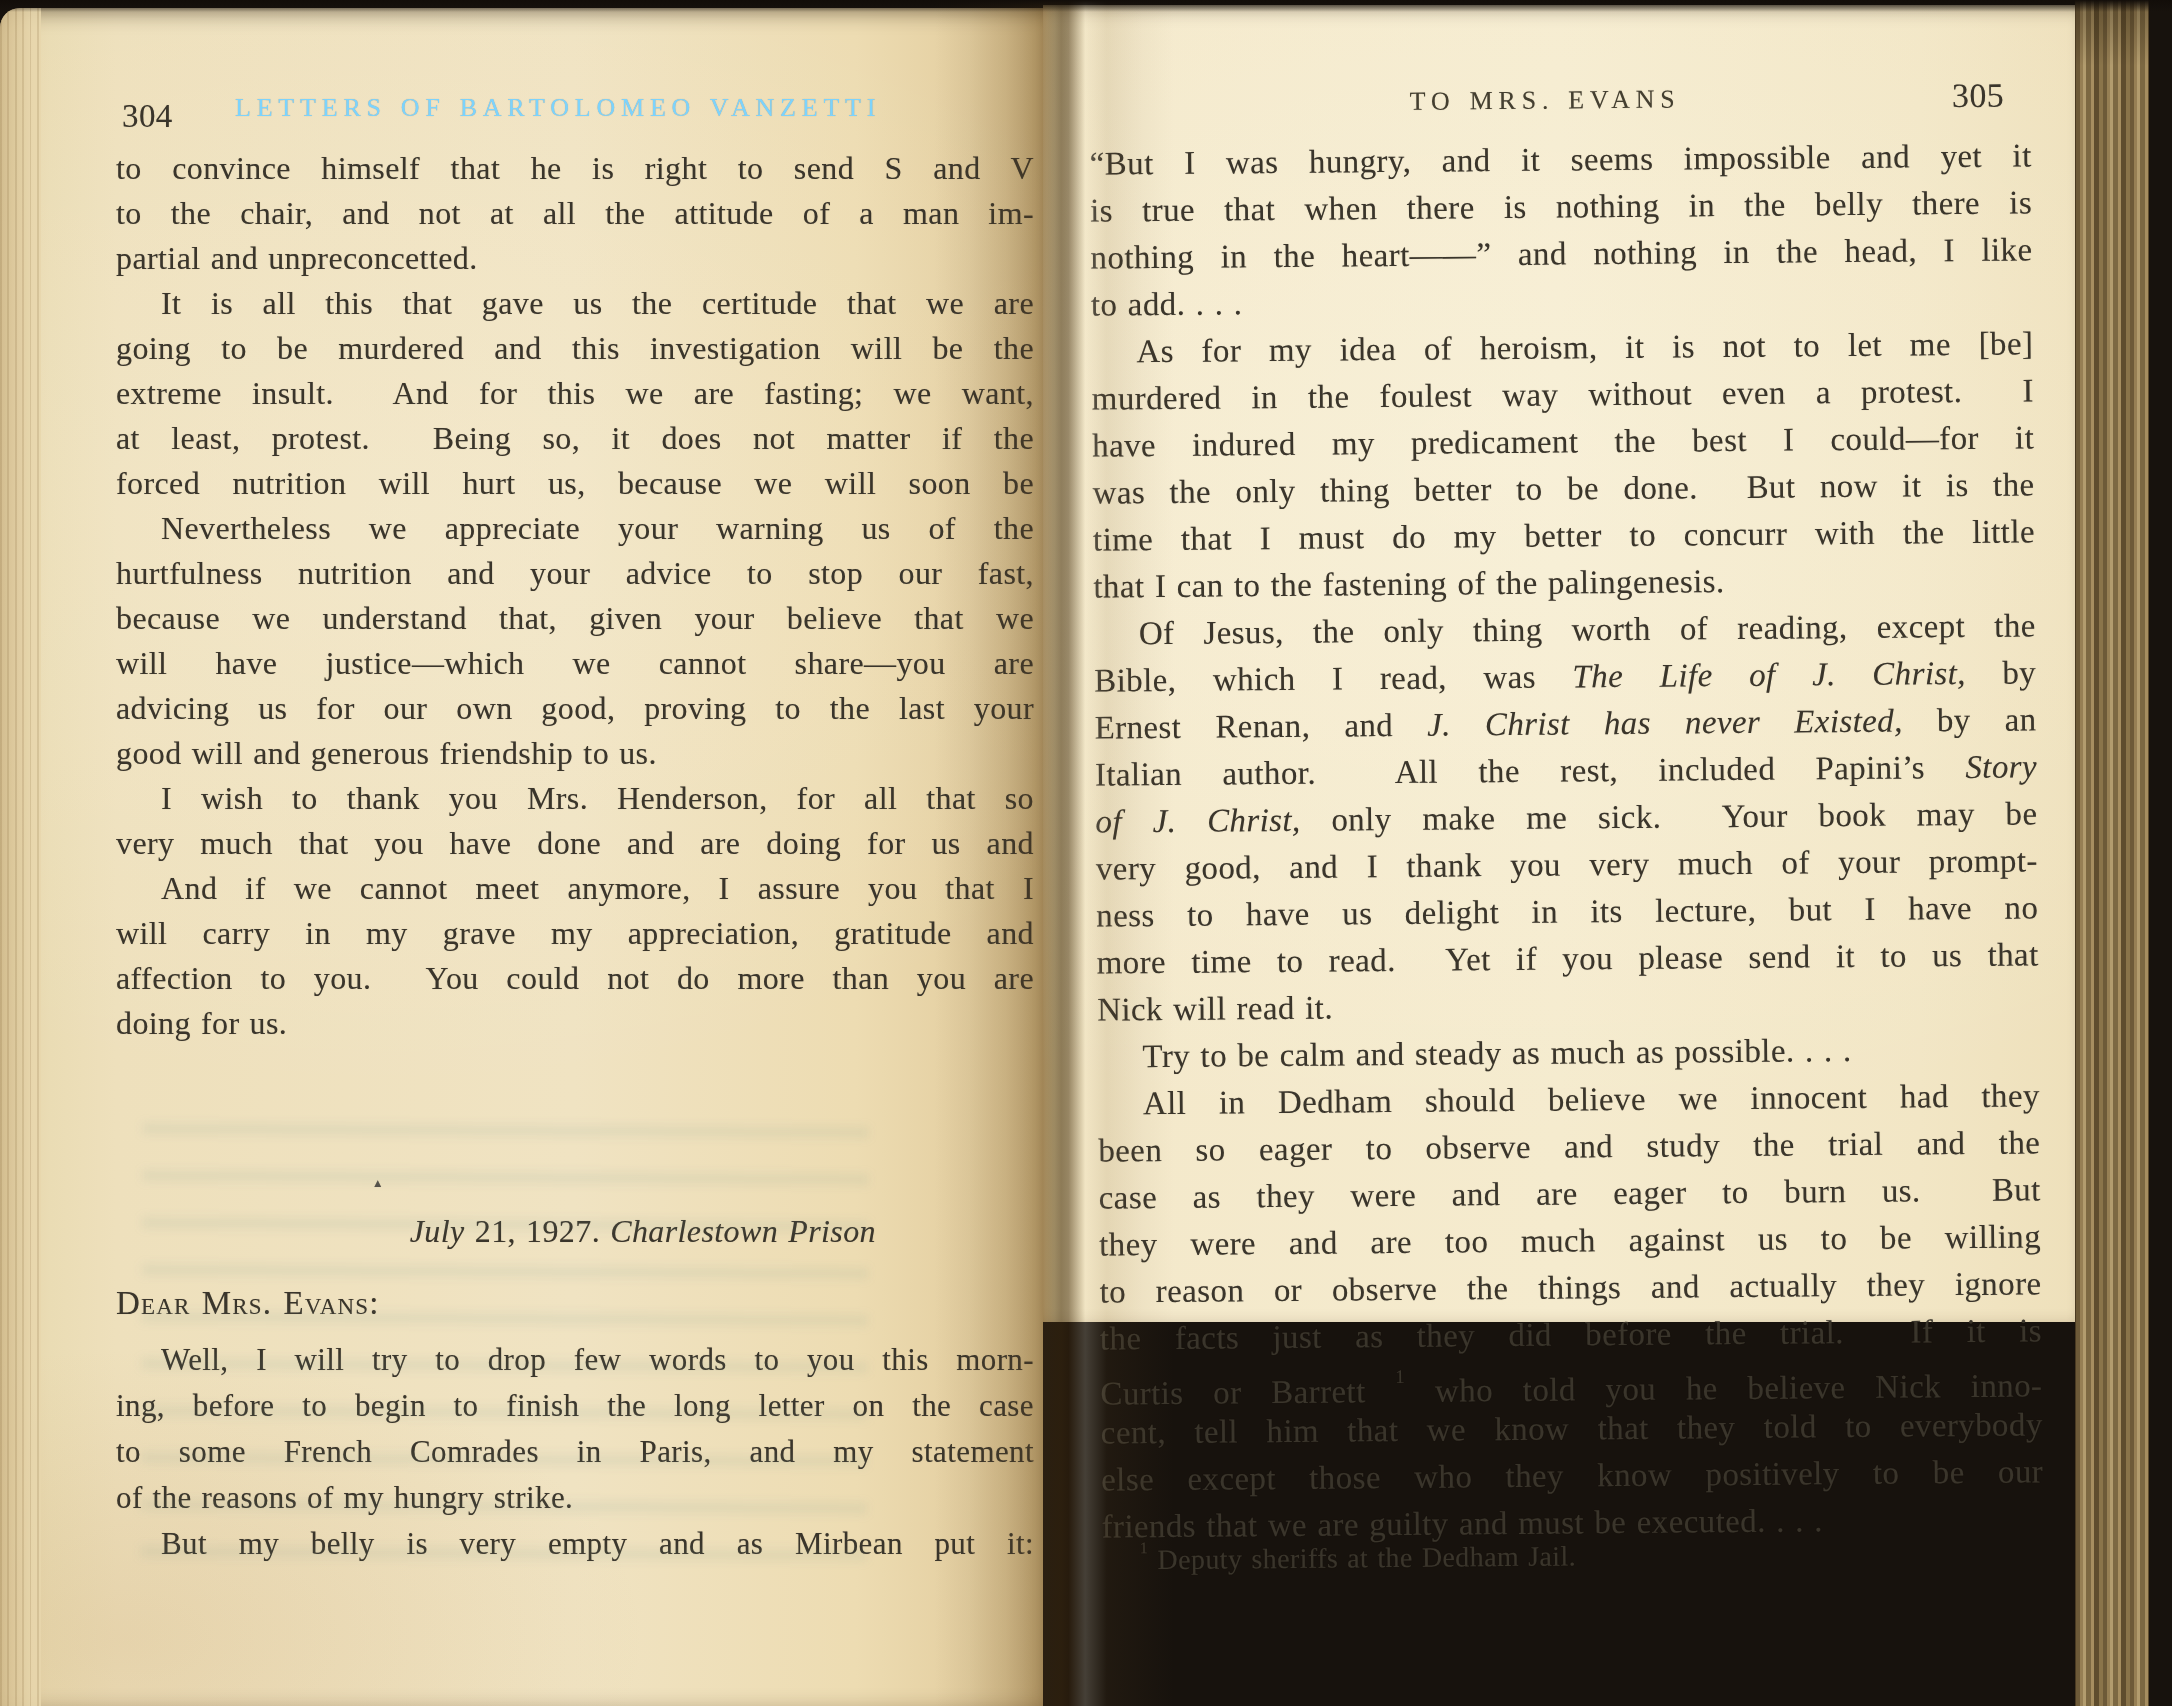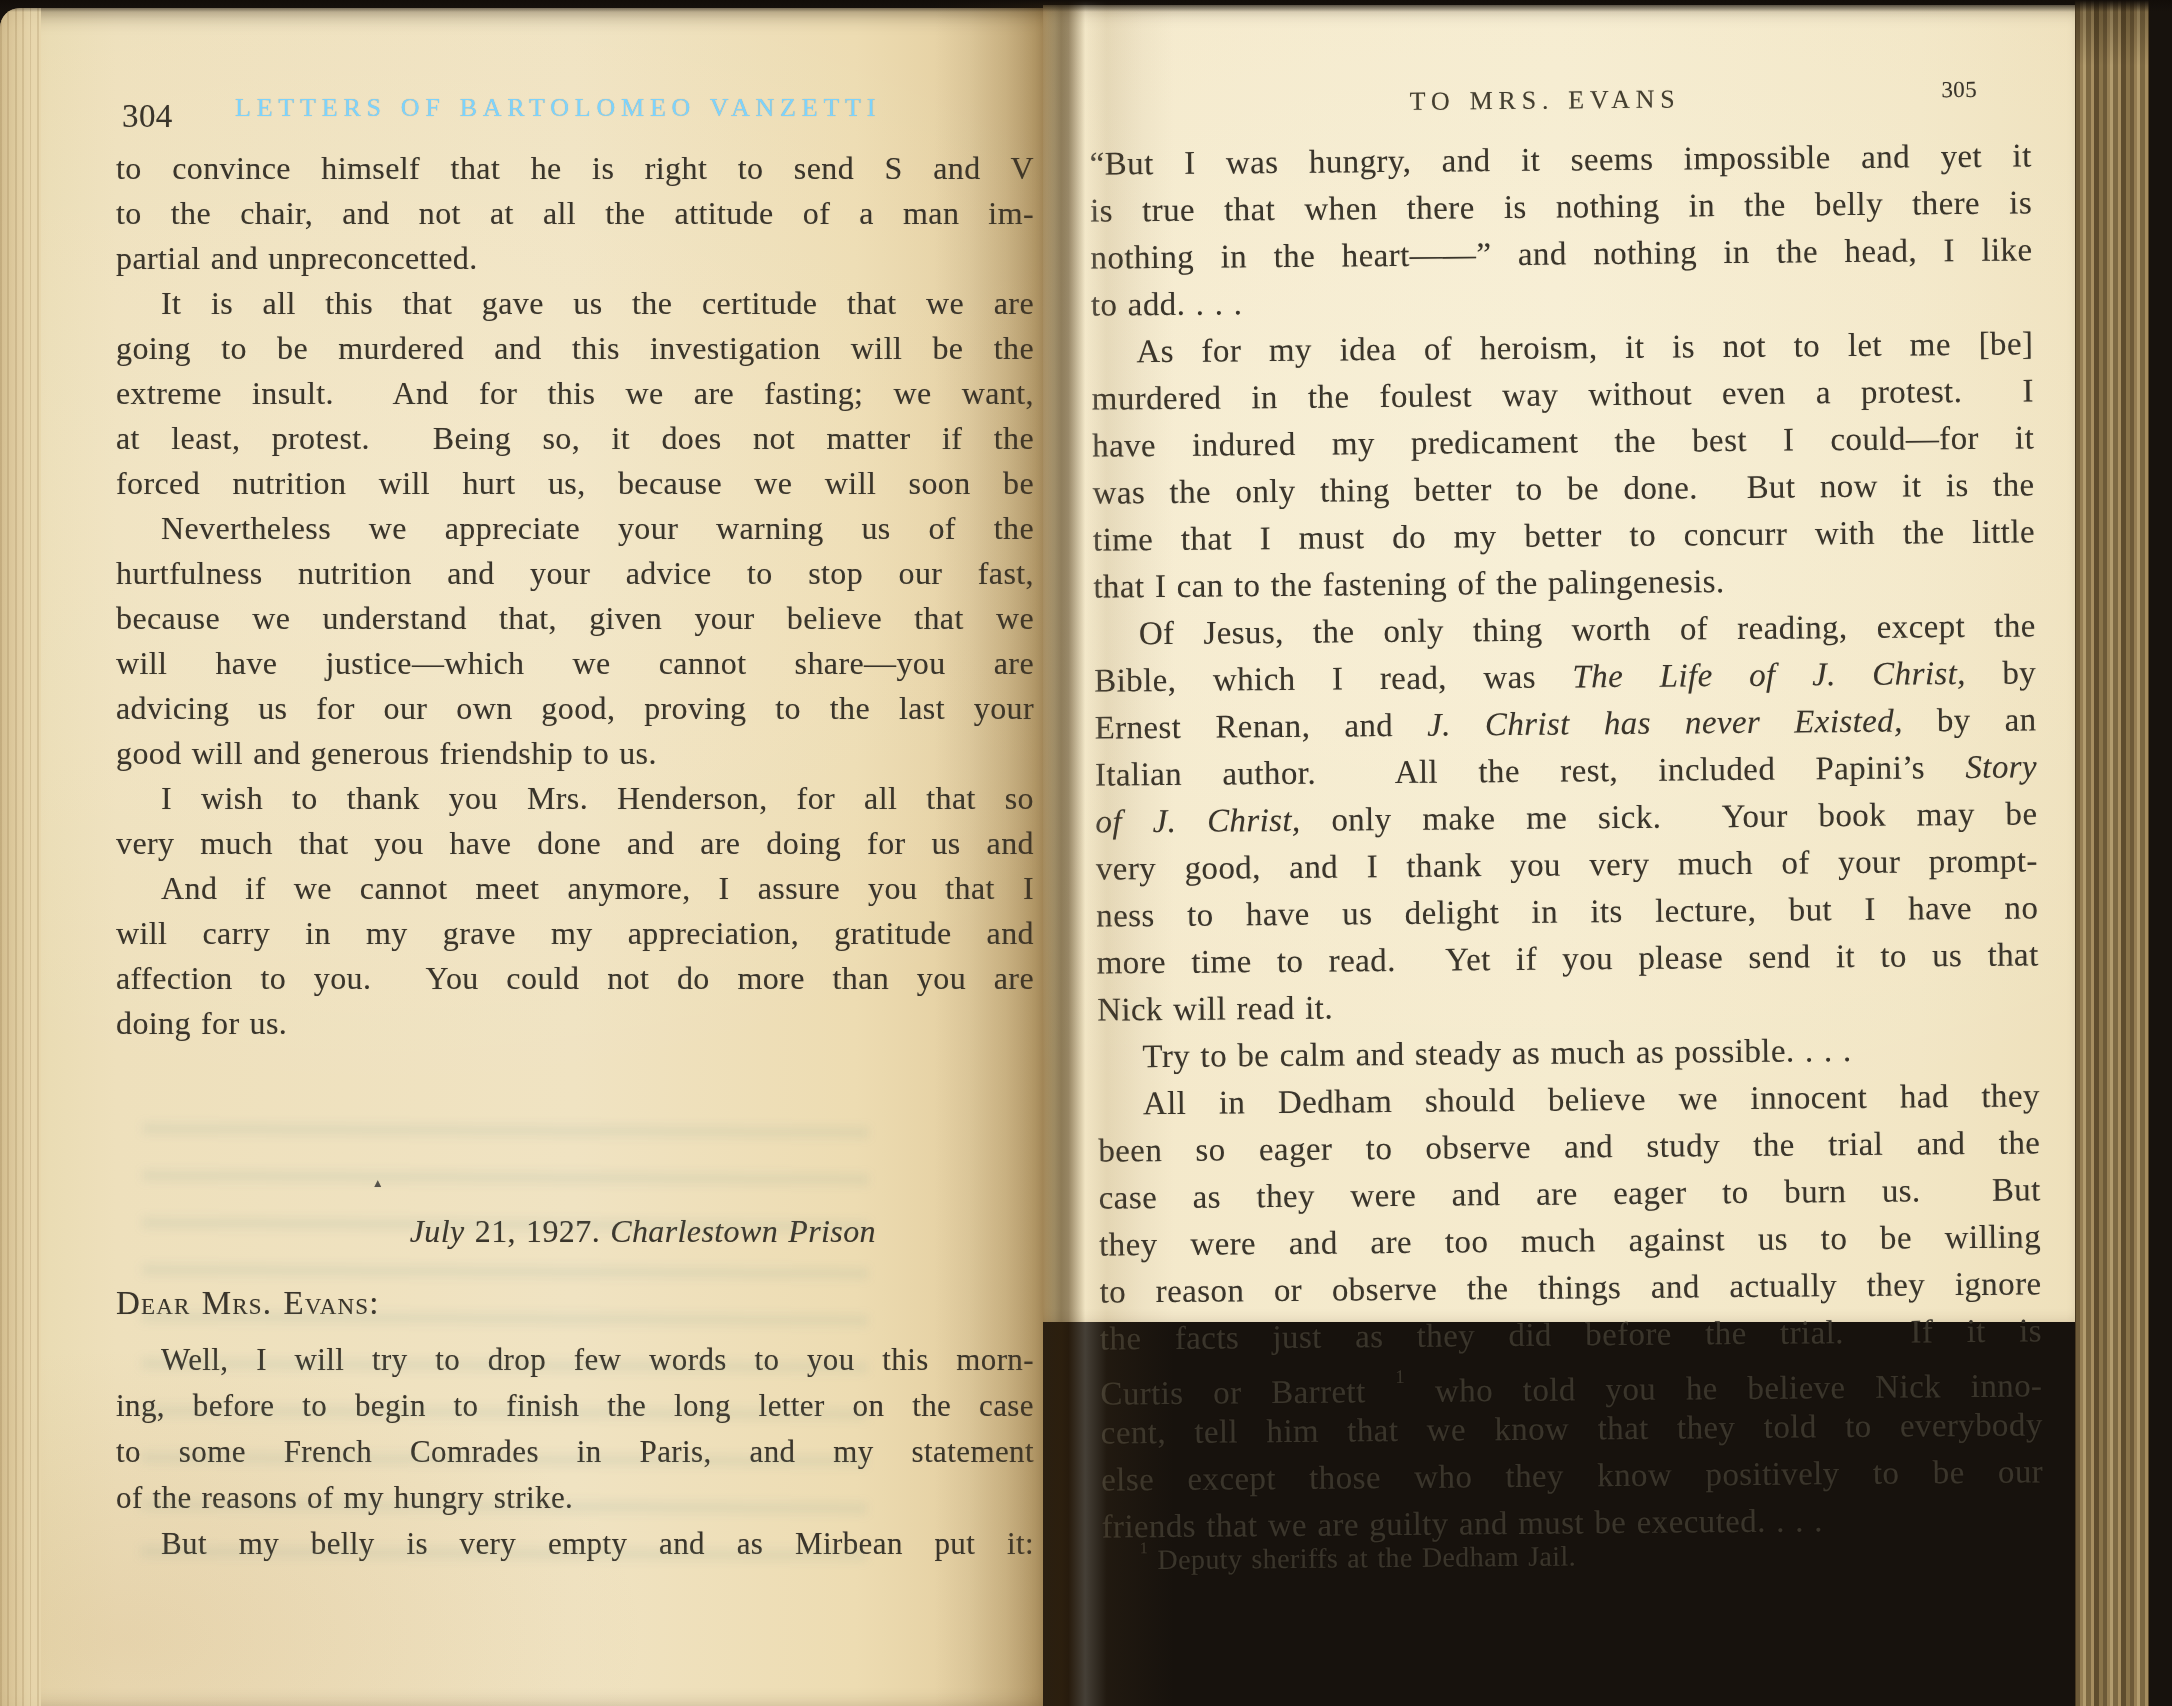--- a/index.html
+++ b/index.html
@@ -89,21 +89,21 @@
   .lp-salutation{left:116px;top:1285px;font-size:33px;font-variant:small-caps;letter-spacing:1.2px;}
   #lp-letter{left:116px;top:1337px;width:918px;font-size:31px;line-height:46px;}
   #lp-letter .line{height:46px;}
 
   
   .rp-wrap{position:absolute;left:0;top:0;width:1032px;height:1701px;
            transform:rotate(-0.5deg);transform-origin:45% 45%;}
   .rp-header-row{position:absolute;left:52px;top:81px;width:942px;}
   .rp-header{position:absolute;left:0;right:0;text-align:center;font-size:26px;
              letter-spacing:5.8px;color:#443f30;transform:translateX(-15px);}
-  .rp-pagenum{position:absolute;right:54px;top:-5px;font-size:23px;}
+  .rp-pagenum{position:absolute;right:27px;top:-5px;font-size:34px;}
   #rp-body{left:52px;top:132px;width:942px;font-size:33px;line-height:47px;}
   #rp-body .line{height:47px;}
   .rp-footnote{left:90px;top:1536px;width:909px;font-size:28px;}
 </style>
 </head>
 <body>
 
 <div class="page left-page">
   <div class="left-edge-pages"></div>
 </div>

